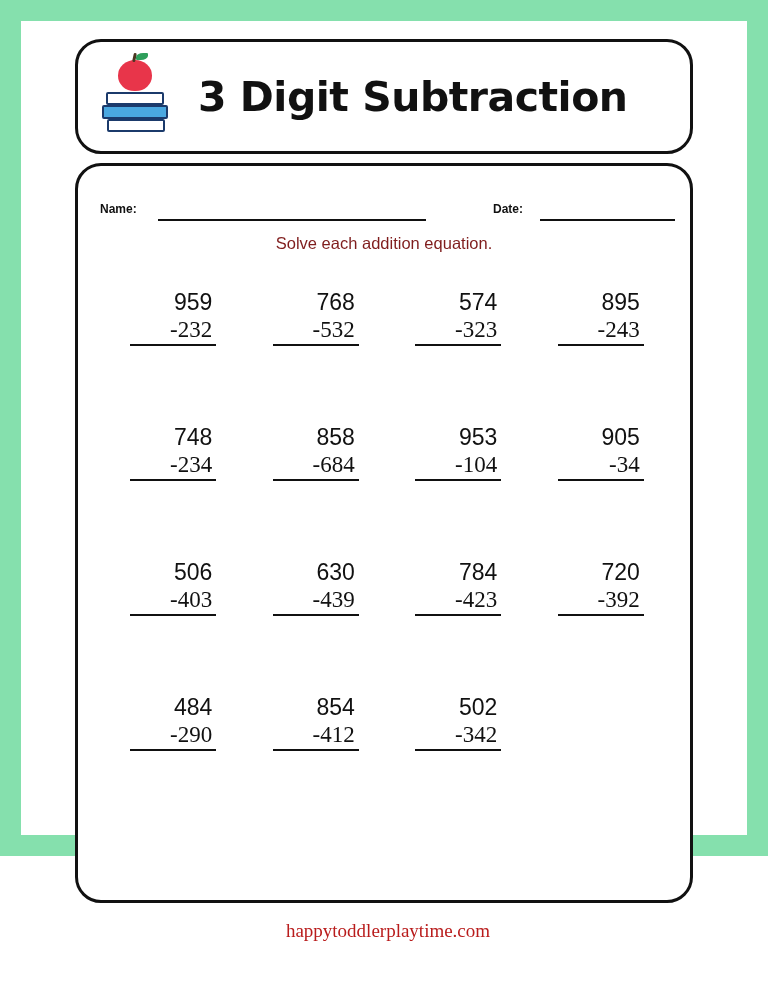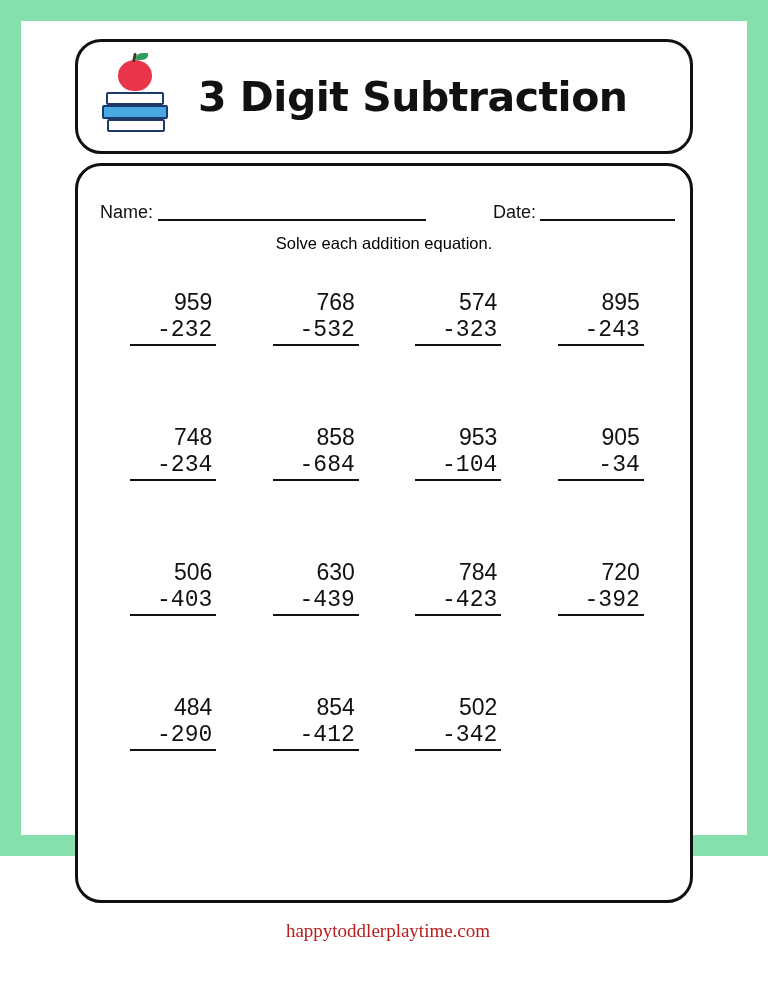--- a/index.html
+++ b/index.html
@@ -128,42 +128,42 @@
   }
   .meta-row {
     position: absolute;
     left: 0;
     top: 30px;
     width: 100%;
     height: 30px;
   }
   .meta-label {
     position: absolute;
-    font-size: 18px;
-    font-weight: normal;
+    font-size: 12px;
+    font-weight: bold;
     color: #111111;
   }
   .meta-line {
     position: absolute;
     border-bottom: 2px solid #111111;
     height: 0;
   }
   .name-label { left: 22px; top: 6px; }
   .name-line  { left: 80px; top: 23px; width: 268px; }
   .date-label { left: 415px; top: 6px; }
   .date-line  { left: 462px; top: 23px; width: 135px; }
 
   .instructions {
     position: absolute;
     left: 0;
     top: 68px;
     width: 100%;
     text-align: center;
     font-size: 16.5px;
-    color: #000000;
+    color: #7f1d1d;
     font-family: "Liberation Sans", sans-serif;
   }
 
   .grid {
     position: absolute;
     left: 24px;
     top: 122px;
     width: 570px;
     display: grid;
     grid-template-columns: repeat(4, 1fr);
@@ -184,21 +184,21 @@
     font-size: 23px;
     color: #111111;
     line-height: 1.22;
     font-family: "Liberation Sans", sans-serif;
     padding-right: 4px;
   }
   .prob-bottom {
     font-size: 23px;
     color: #111111;
     line-height: 1.22;
-    font-family: Liberation Mono, monospace;
+    font-family: Liberation Serif, serif;
     padding-right: 4px;
   }
 
   .footer {
     position: absolute;
     left: 4px;
     top: 920px;
     width: 768px;
     text-align: center;
     font-size: 19px;

